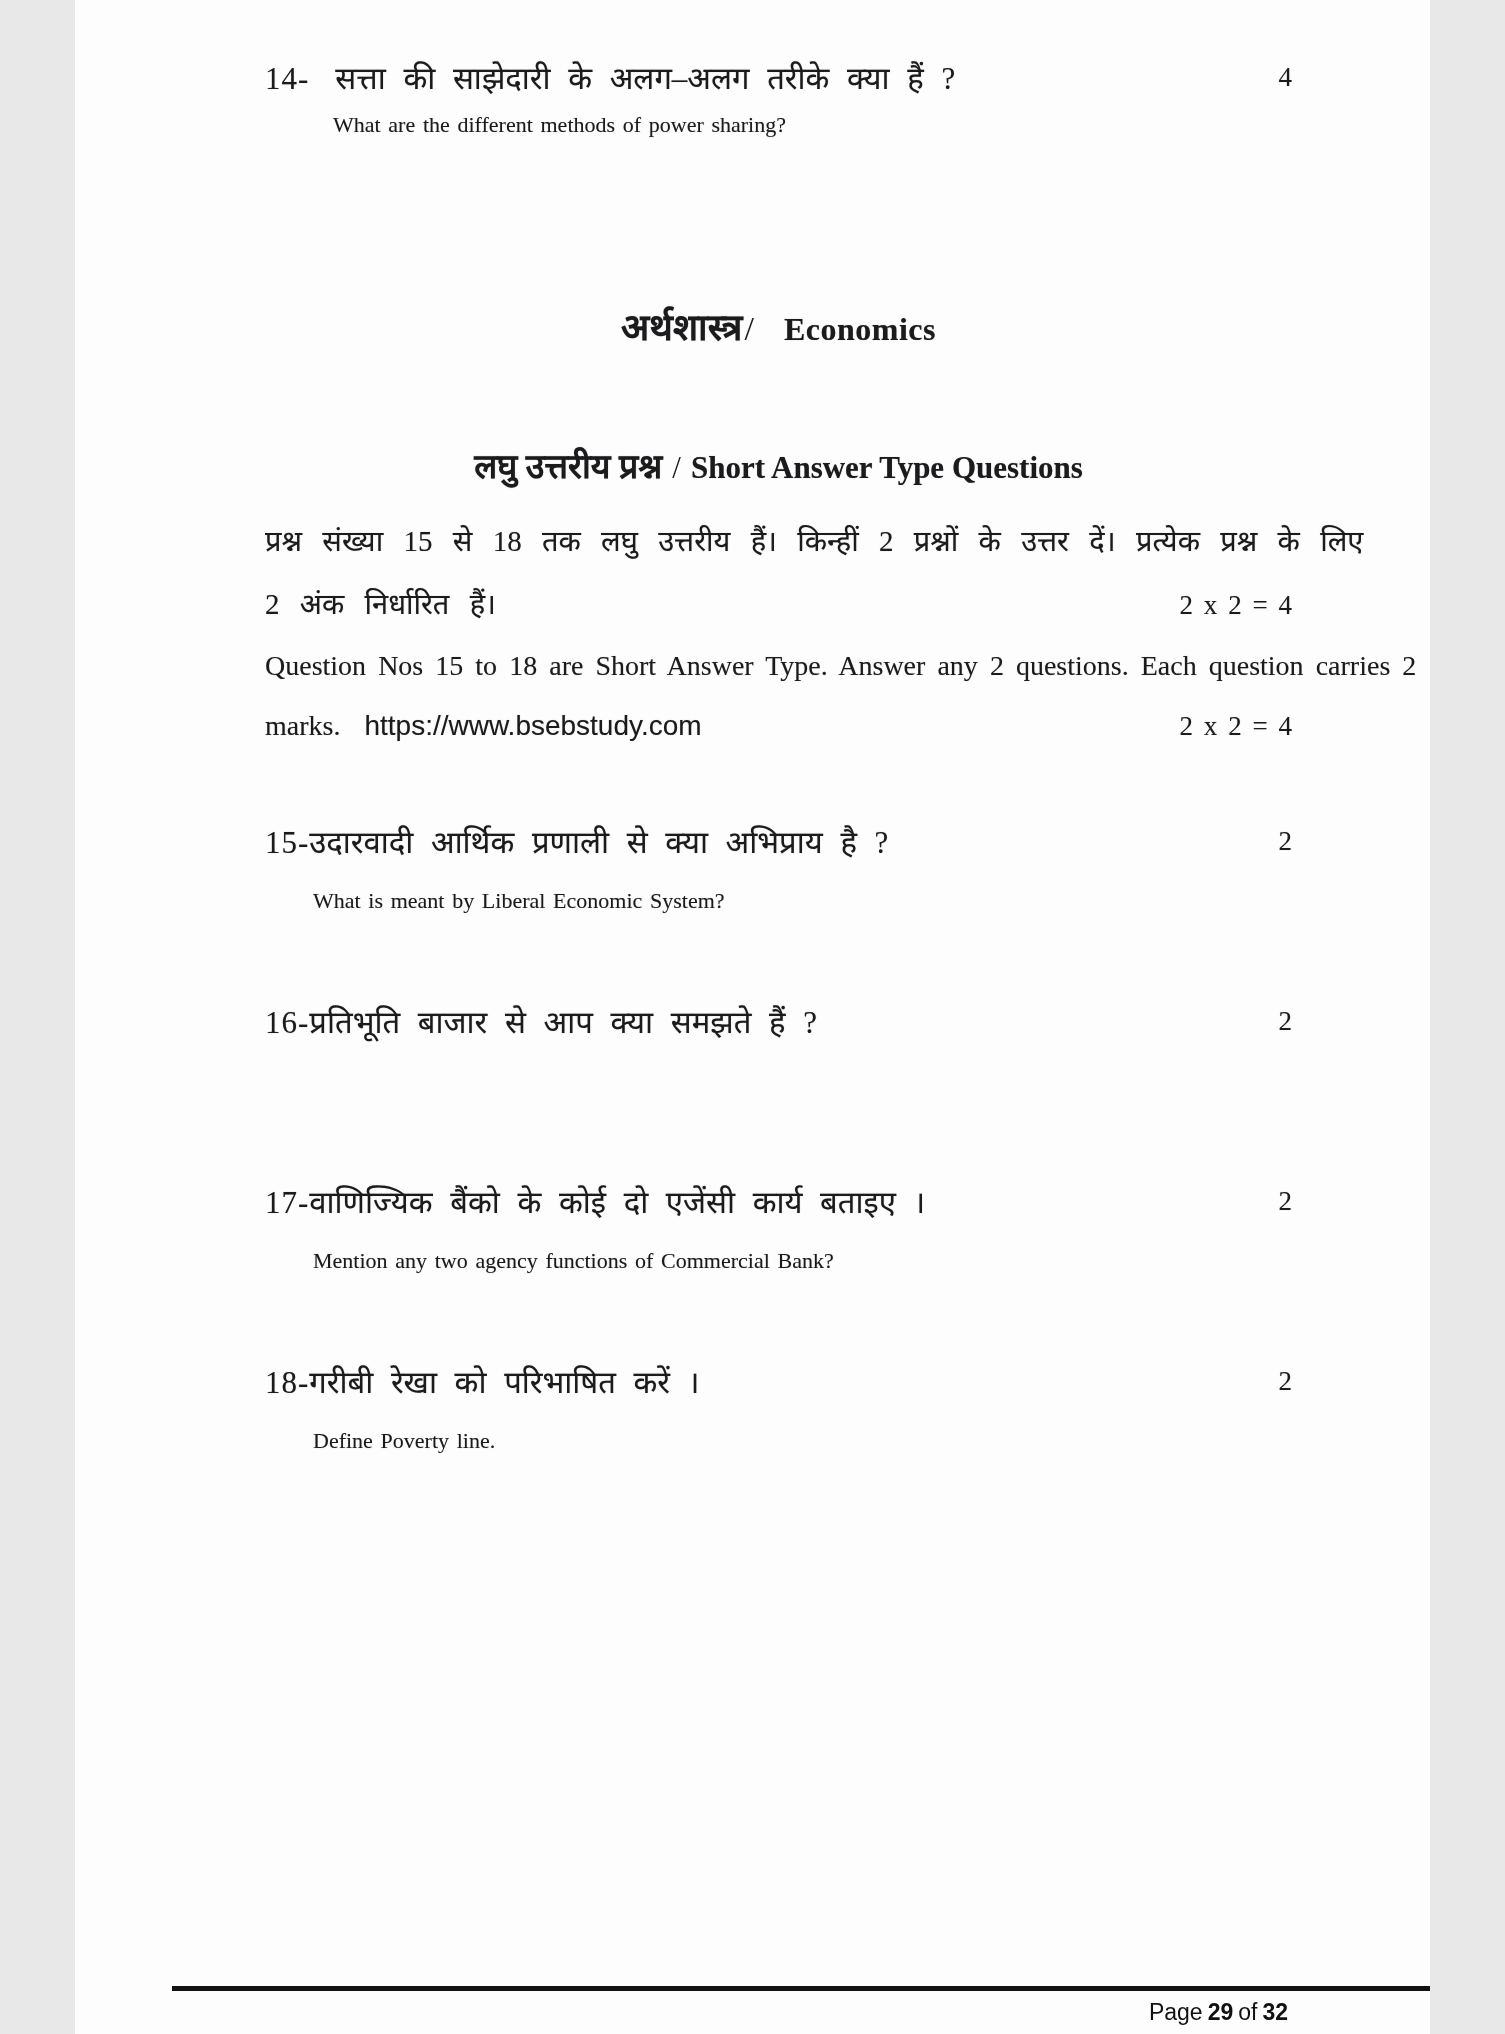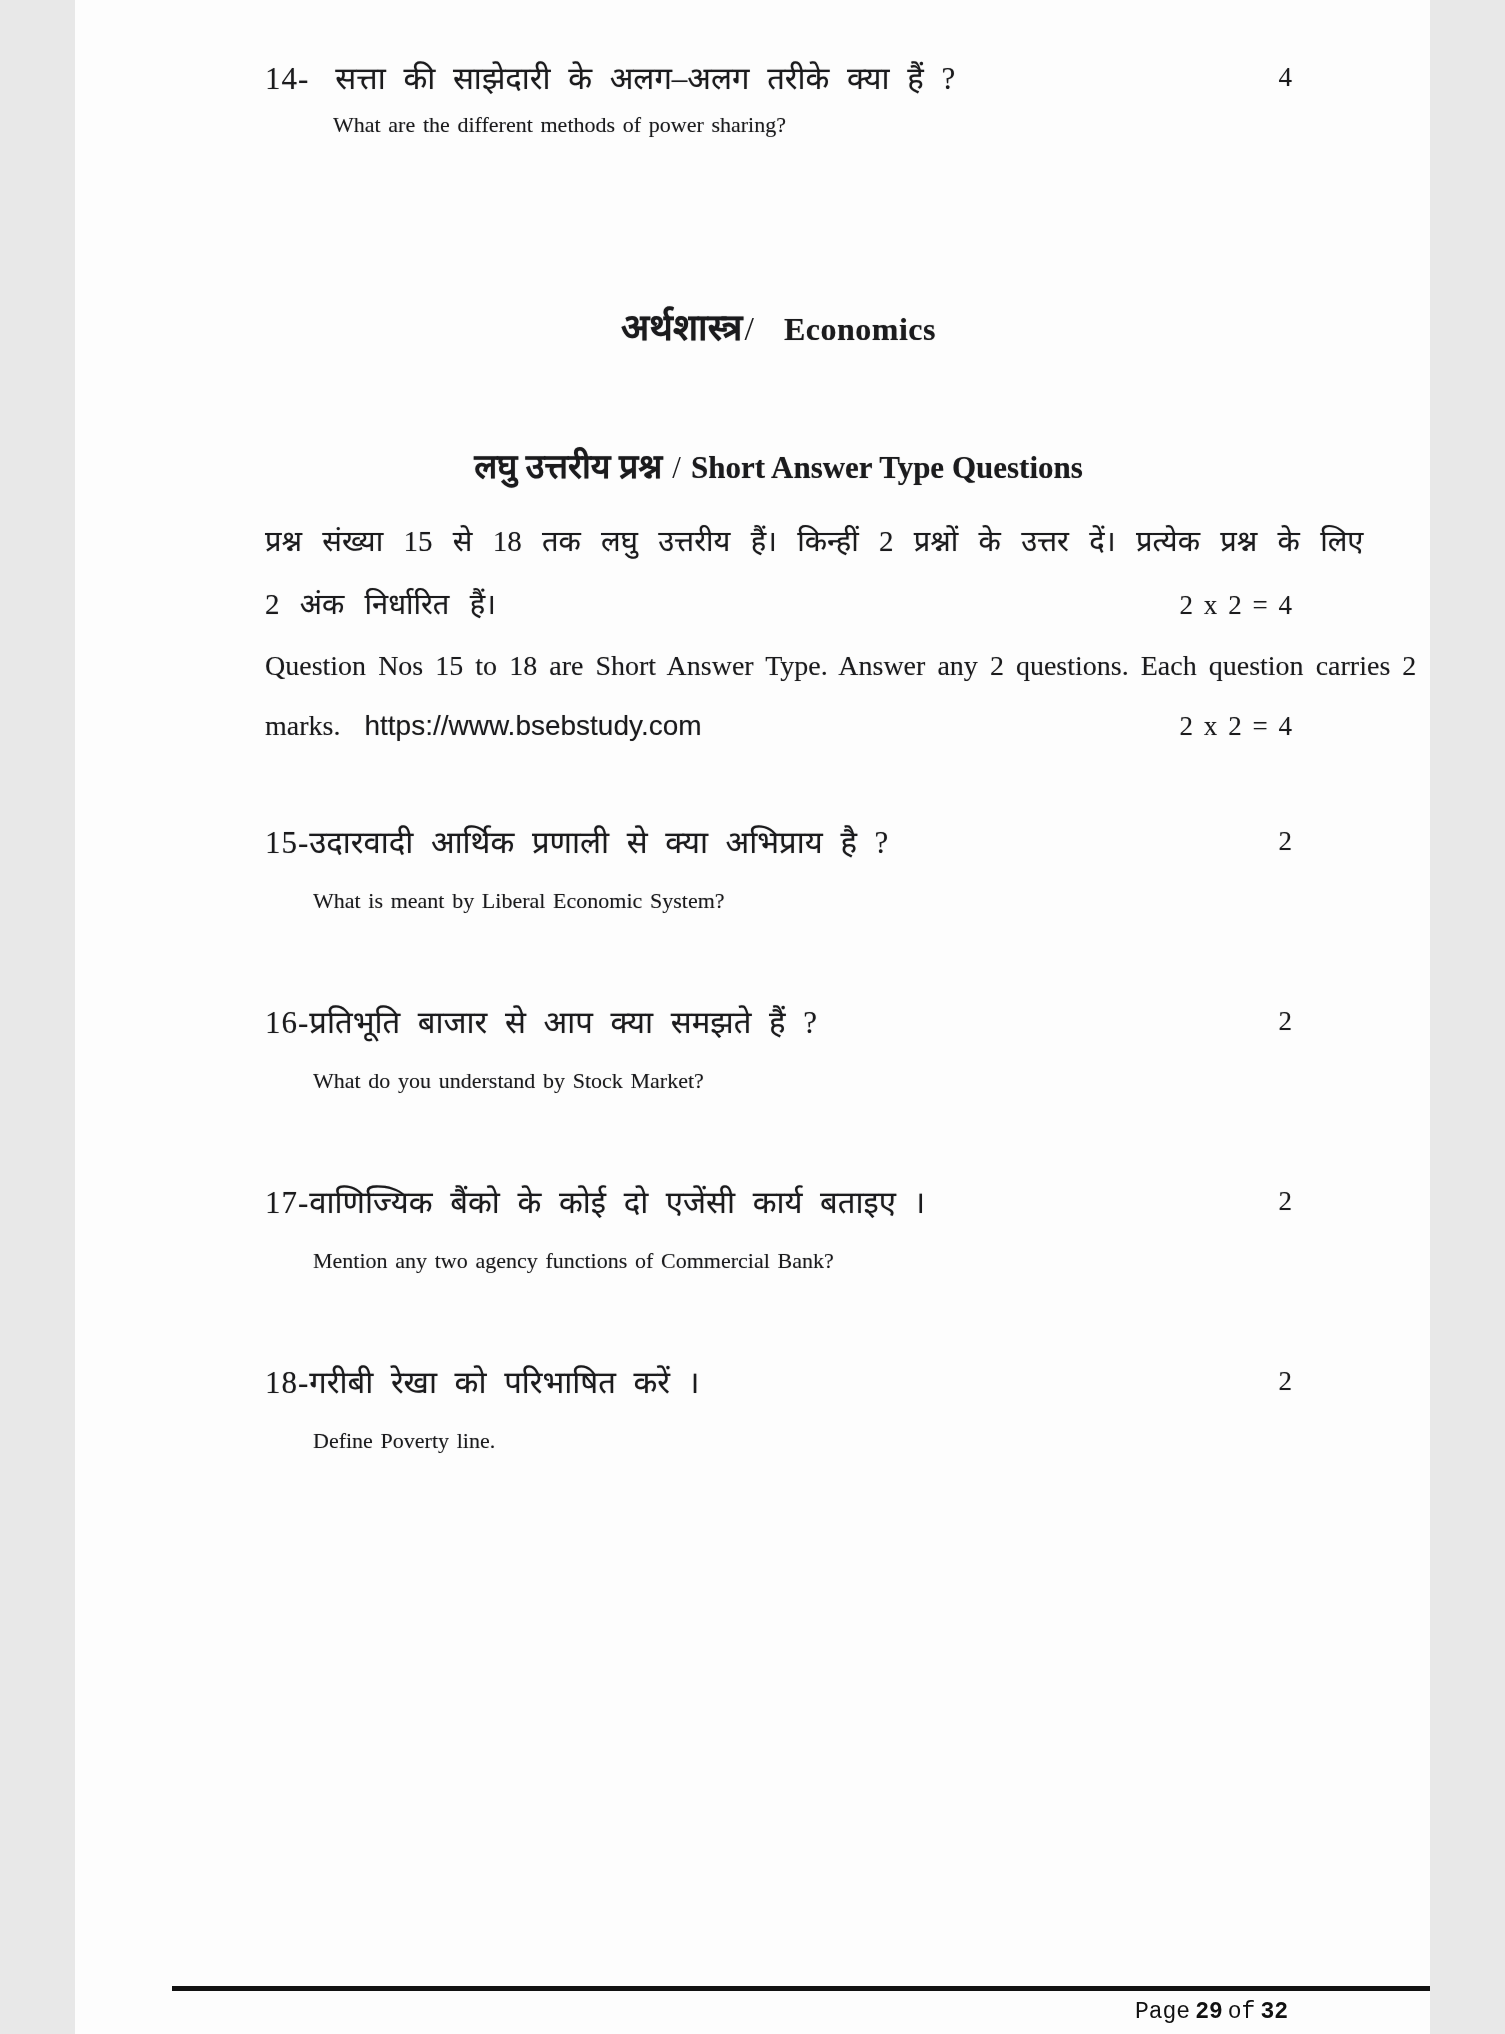--- a/index.html
+++ b/index.html
@@ -110,21 +110,21 @@
   .footer-rule {
     left: 97px;
     width: 1283px;
     top: 1986px;
     height: 5px;
     background: #121212;
   }
   .footer-text {
     top: 1999px;
     right: 142px;
-    font-family: Liberation Mono, monospace;
+    font-family: Liberation Sans, sans-serif;
     font-size: 23px;
     color: #111;
   }
   .footer-text .bold { font-weight: 700; }
   .footer-text span { margin-left: 5px; }
 </style>
 </head>
 <body>
 
 <div id="page">
@@ -166,21 +166,20 @@
     <div class="q-marks">2</div>
   </div>
   <div class="abs en-line" style="top:888px; left:238px;">What is meant by Liberal Economic System?</div>
 
   <div class="abs q-row" style="top:1002px;">
     <div class="q-text">
       <span class="q-num">16-</span><span>प्रतिभूति बाजार से आप क्या समझते हैं ?</span>
     </div>
     <div class="q-marks">2</div>
   </div>
-  <div class="abs en-line" style="top:1068px; left:238px;">What do you understand by Stock Market?</div>
 
   <div class="abs q-row" style="top:1182px;">
     <div class="q-text">
       <span class="q-num">17-</span><span>वाणिज्यिक बैंको के कोई दो एजेंसी कार्य बताइए ।</span>
     </div>
     <div class="q-marks">2</div>
   </div>
   <div class="abs en-line" style="top:1248px; left:238px;">Mention any two agency functions of Commercial Bank?</div>
 
   <div class="abs q-row" style="top:1362px;">

